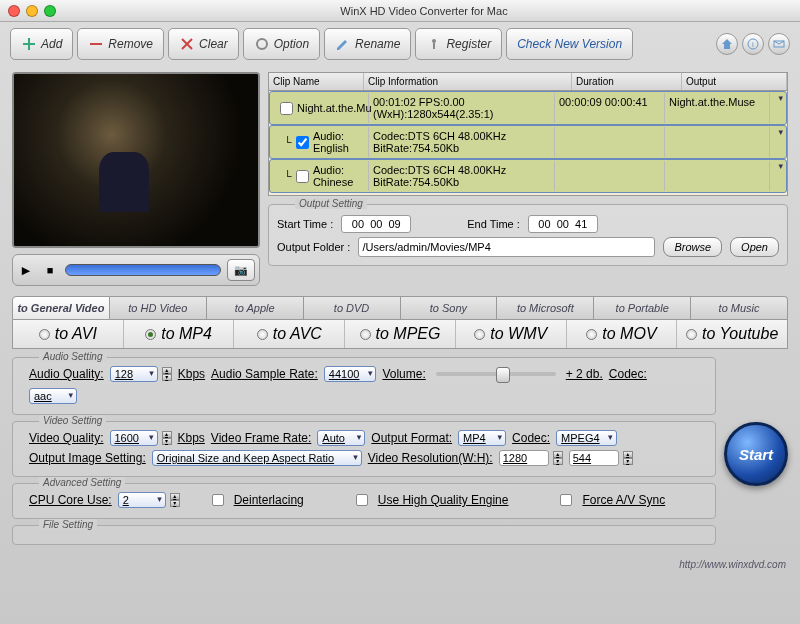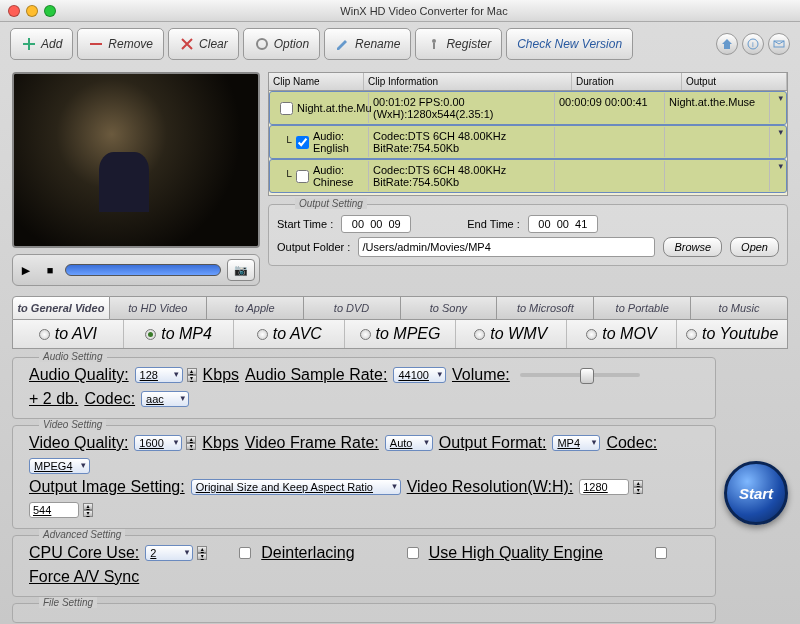--- a/index.html
+++ b/index.html
@@ -46,21 +46,21 @@
 .cat-tab.active { background: linear-gradient(#fff,#e8e8e8); font-weight: bold; }
 .fmt-tabs { display: flex; margin: 0 12px; background: linear-gradient(#f5f5f5,#e2e2e2); border: 1px solid #999; border-top: none; }
 .fmt-tab { flex: 1; padding: 5px 0; display: flex; align-items: center; justify-content: center; gap: 5px; font-size: 16px; font-style: italic; border-right: 1px solid #bbb; cursor: pointer; }
 .fmt-tab:last-child { border-right: none; }
 .radio { width: 11px; height: 11px; border-radius: 50%; border: 1px solid #777; background: radial-gradient(#fff,#ccc); display: inline-block; }
 .radio.on::after { content:""; display:block; width:5px; height:5px; background:#3a7a2a; border-radius:50%; margin:2px; }
 .settings { margin: 8px 12px 4px; display: flex; gap: 8px; }
 .settings-col { flex: 1; }
 .fset { border: 1px solid #aaa; border-radius: 4px; padding: 8px 16px 6px; margin-bottom: 6px; position: relative; background: rgba(255,255,255,.1); text-decoration: underline; }
 .frow { display: flex; align-items: center; gap: 6px; flex-wrap: wrap; margin-bottom: 4px; }
-.frow label { font-size: 16px; white-space: nowrap; }
+.frow label { font-size: 12px; white-space: nowrap; }
 .sel { background: linear-gradient(#fff,#dde6f5); border: 1px solid #6a8abf; border-radius: 3px; padding: 1px 16px 1px 4px; font-size: 11px; position: relative; min-width: 48px; }
 .sel::after { content:"▾"; position:absolute; right:3px; top:1px; font-size:9px; color:#335; }
 .stepper { display: inline-flex; flex-direction: column; margin-left: -2px; }
 .stepper span { width: 10px; height: 7px; background: linear-gradient(#eee,#bbb); border: 1px solid #888; font-size: 6px; line-height: 5px; text-align: center; }
 .slider { width: 120px; height: 4px; background: #bbb; border-radius: 2px; position: relative; margin: 0 4px; }
 .slider::after { content:""; position:absolute; left:50%; top:-5px; width:12px; height:14px; background: linear-gradient(#fff,#ccc); border:1px solid #777; border-radius:3px; }
 .num-inp { width: 50px; padding: 1px 3px; border: 1px solid #999; border-radius: 3px; font-size: 11px; background:#fff; }
 .chk { width: 12px; height: 12px; border: 1px solid #888; border-radius: 2px; background: #fff; display: inline-block; vertical-align: middle; margin-right: 4px; }
 .start-btn { width: 64px; height: 64px; border-radius: 50%; background: radial-gradient(circle at 35% 30%, #7fb8ff, #1a4ba8 60%, #0a2555); border: 3px solid #0a2555; display: flex; align-items: center; justify-content: center; color: #fff; font-weight: bold; font-style: italic; font-size: 15px; cursor: pointer; box-shadow: 0 3px 6px rgba(0,0,0,.4); align-self: center; }
 .footer { text-align: right; padding: 4px 14px; font-size: 10px; font-style: italic; color: #556; }

